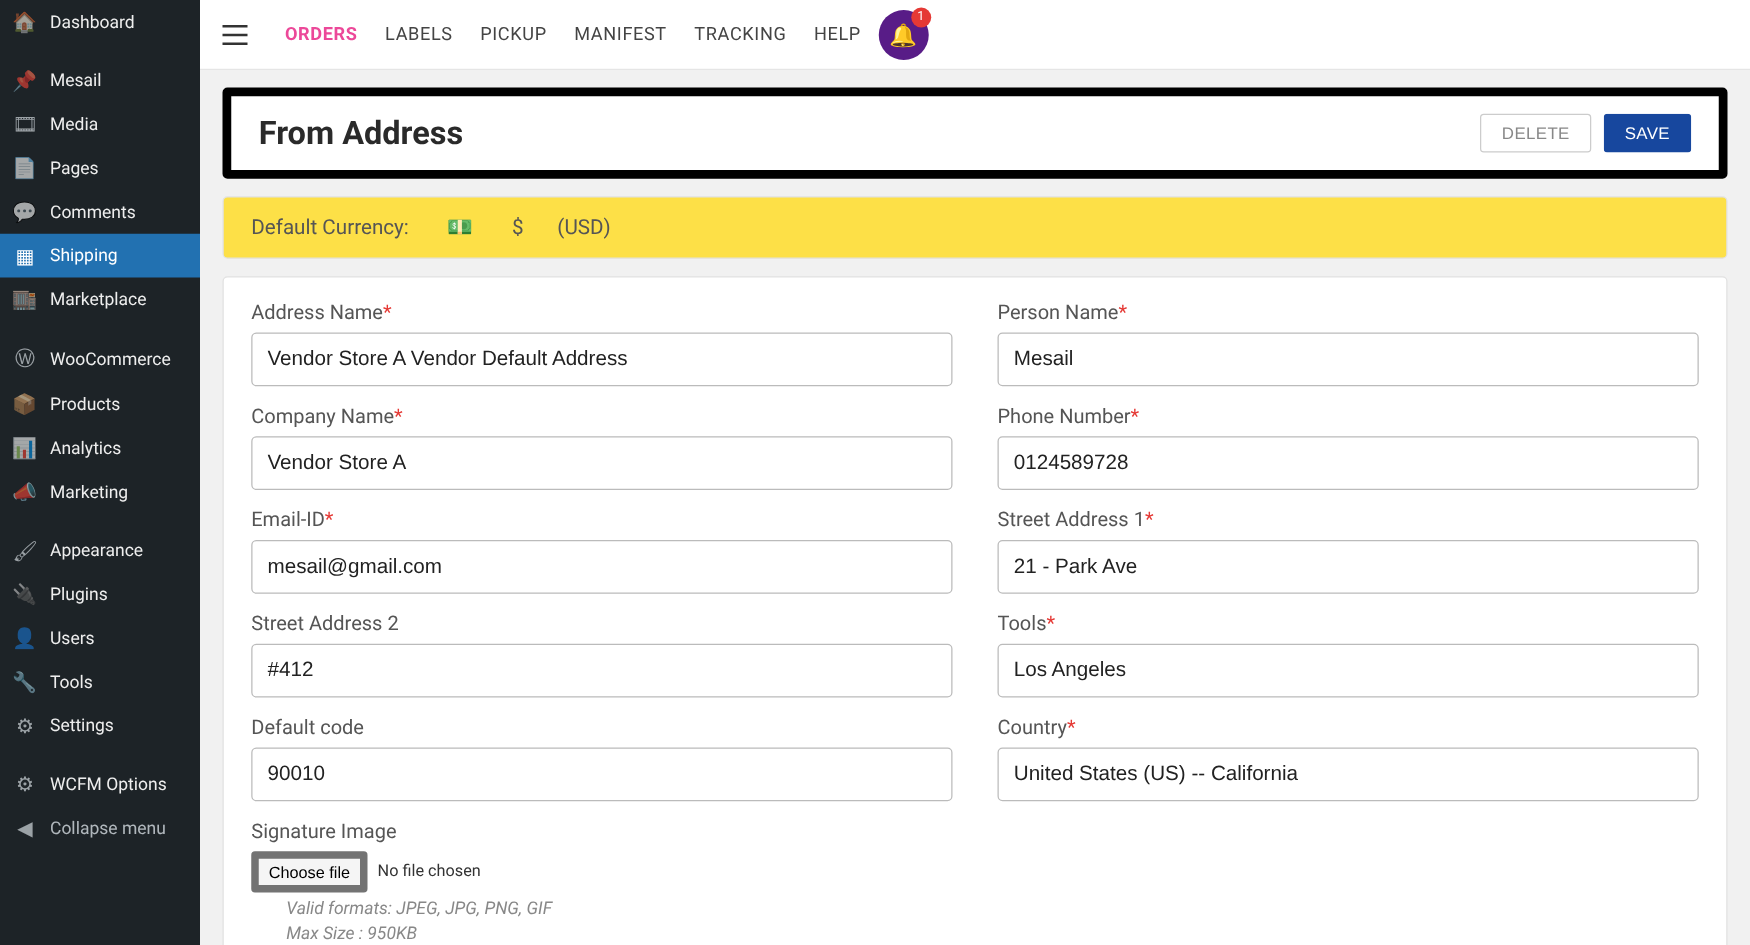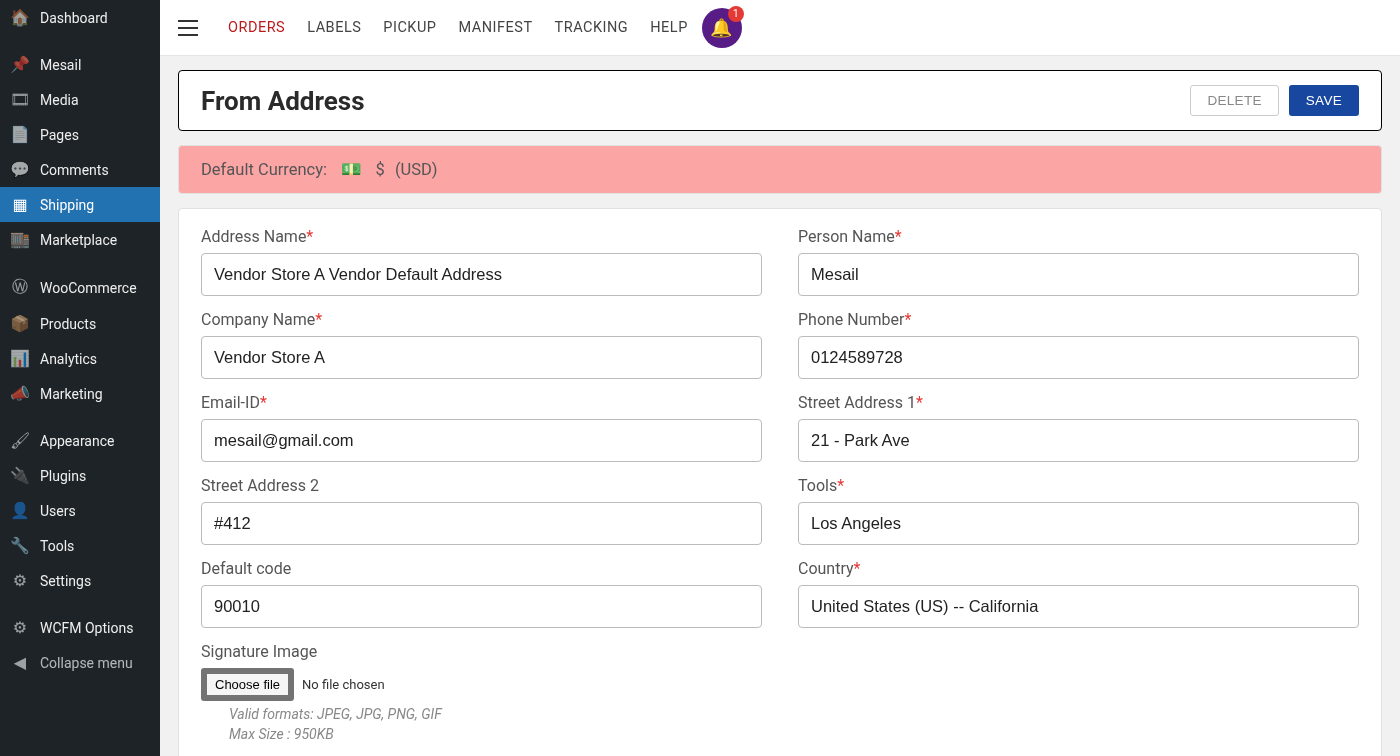--- a/index.html
+++ b/index.html
@@ -13,38 +13,38 @@
   .sb-item.active::after { content: ""; position: absolute; right: -8px; top: 50%; transform: translateY(-50%); border: 8px solid transparent; border-right-color: #f1f1f1; }
   .sb-sep { height: 12px; }
   .sb-item.muted { color: rgba(240,246,252,.7); }
 
   .main { flex: 1; background: #f1f1f1; }
   .topbar { display: flex; align-items: center; background: #fff; border-bottom: 1px solid #e5e5e5; padding: 0 18px; height: 56px; }
   .burger { width: 20px; height: 16px; margin-right: 28px; cursor: pointer; display:flex; flex-direction:column; justify-content:space-between;}
   .burger span { height:2px; background:#333; display:block; }
   .tabs { display: flex; gap: 18px; align-items: center; }
   .tab { font-size: 14.5px; letter-spacing: .5px; color: #444; cursor: pointer; padding: 6px 2px; }
-  .tab.active { color: #b91c1c; font-weight: 400; }
+  .tab.active { color: #ec4899; font-weight: 700; }
   .bell-wrap { margin-left: 12px; position: relative; width: 40px; height: 40px; border-radius: 50%; background: #581c87; display:flex; align-items:center; justify-content:center; cursor:pointer;}
   .bell { color:#fff; font-size:18px; }
   .badge { position:absolute; top:-2px; right:-2px; background:#e53935; color:#fff; font-size:10px; border-radius:50%; width:16px; height:16px; display:flex; align-items:center; justify-content:center;}
   .topbar-right { margin-left:auto; text-align:center; }
   .expires { font-size:14px; font-weight:600; color:#222; margin-bottom:4px;}
   .upgrade { border:1px solid #3030d0; background:#fff; color:#3030d0; font-size:11px; padding:4px 16px; border-radius:3px; cursor:pointer; letter-spacing:.3px;}
 
   .content { padding: 14px 18px; }
-  .panel { background:#fff; border:1px solid #000000; border-radius:4px; margin-bottom:14px; }
+  .panel { background:#fff; border:7px solid #000000; border-radius:4px; margin-bottom:14px; }
   .panel-header { display:flex; align-items:center; justify-content:space-between; padding:14px 22px; }
   .panel-title { font-size:26px; font-weight:700; color:#2a2a2a; }
   .btns { display:flex; gap:10px; }
   .btn { padding:7px 16px; border-radius:3px; font-size:13.5px; cursor:pointer; border:1px solid transparent; letter-spacing:.3px;}
   .btn-del { background:#fff; border-color:#ccc; color:#888; }
   .btn-save { background:#17479e; color:#fff; }
 
-  .curr-row { padding:12px 22px; font-size:16.5px; color:#555; display:flex; align-items:center; gap:10px; border:1px solid #e1e1e1; background:#fca5a5; border-radius:4px; margin-bottom:14px;}
+  .curr-row { padding:12px 22px; font-size:16.5px; color:#555; display:flex; align-items:center; gap:27px; border:1px solid #e1e1e1; background:#fde047; border-radius:4px; margin-bottom:14px;}
   .curr-icon { padding:2px 4px; }
 
   .form-panel { background:#fff; border:1px solid #e1e1e1; border-radius:4px; padding:18px 22px 22px; }
   .form-grid { display:grid; grid-template-columns: 1fr 1fr; column-gap: 36px; row-gap: 14px; }
   .fld label { display:block; font-size:16px; color:#555; margin-bottom:7px; }
   .req { color:#e53935; }
   .fld input, .fld select { width:100%; padding:11px 12px; border:1px solid #bbb; border-radius:4px; font-size:16.5px; color:#222; background:#fff; }
   .sig { grid-column: 1 / 2; }
   .file-row { display:flex; align-items:center; gap:8px; }
   .file-btn { border:6px solid #737373; background:#f5f5f5; padding:3px 8px; font-size:13px; border-radius:3px; cursor:pointer;}

